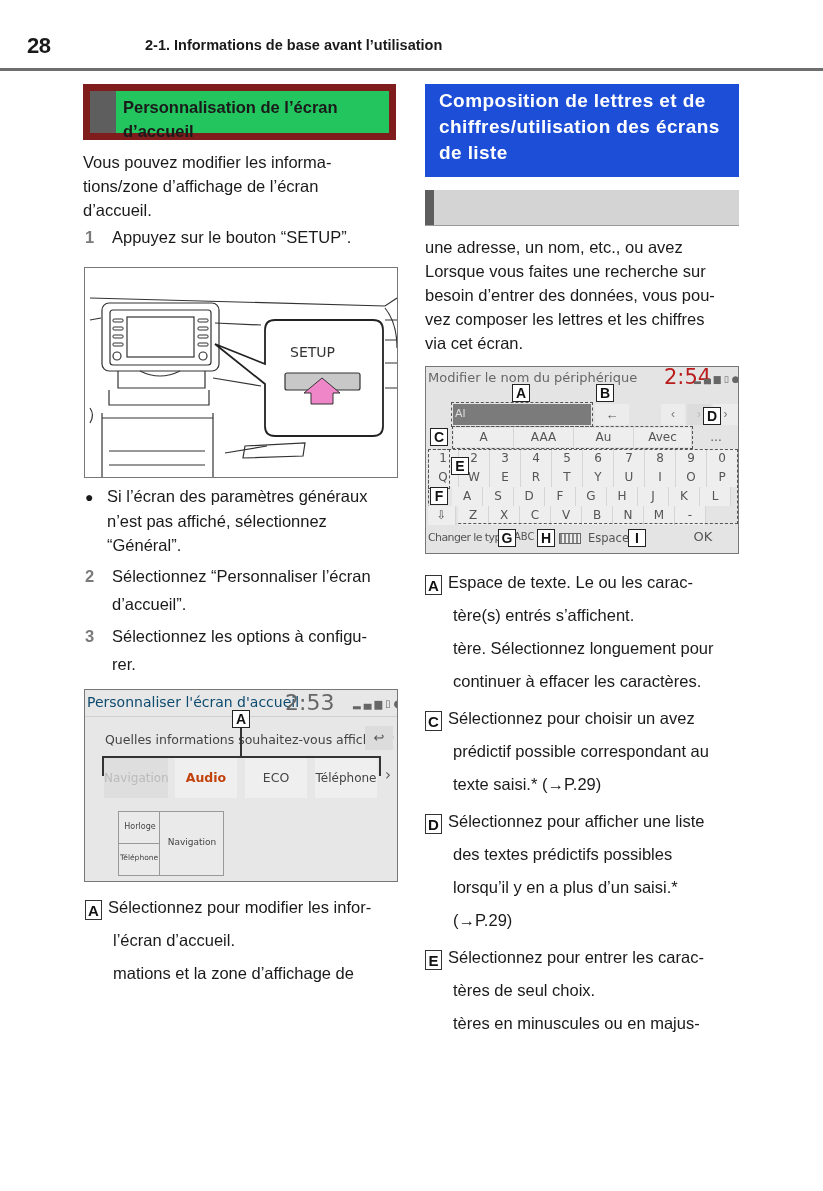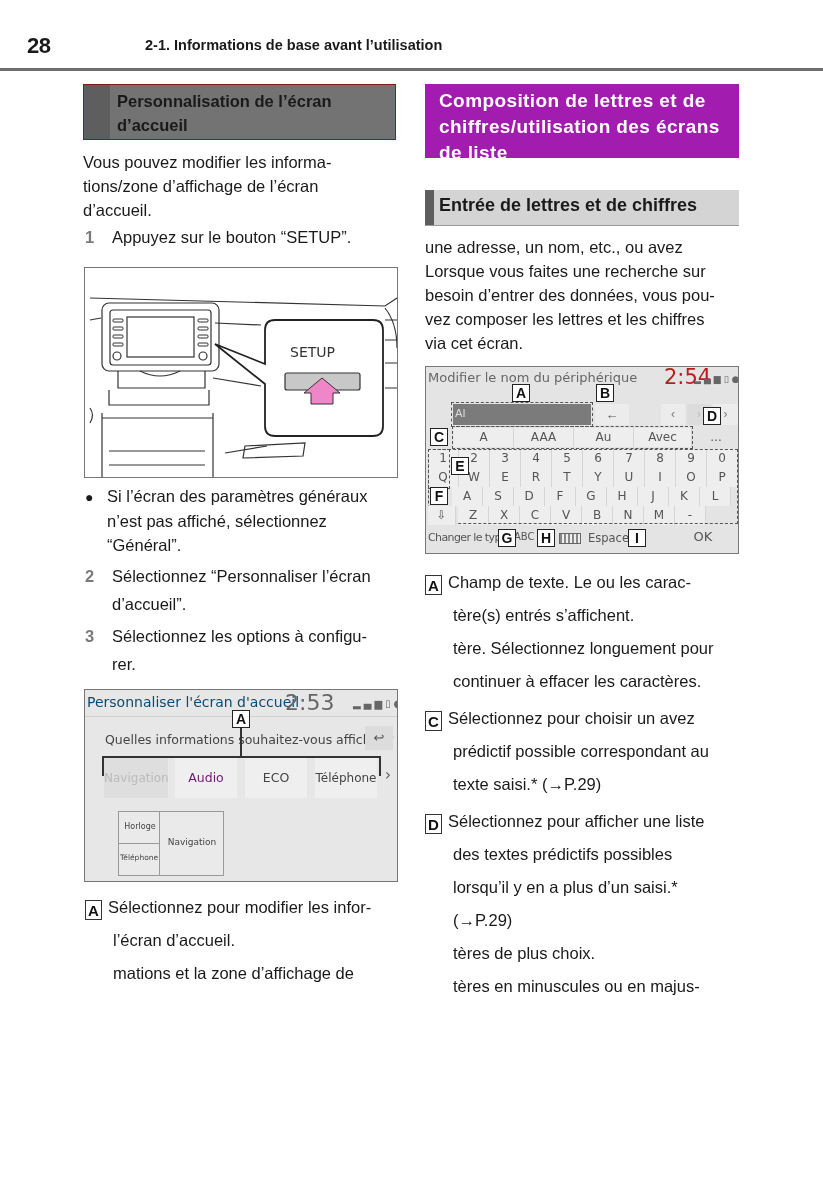--- a/index.html
+++ b/index.html
@@ -11,26 +11,26 @@
   .page-num { left:27px; top:33px; font-size:22px; font-weight:bold; font-family:"Liberation Sans", sans-serif; letter-spacing:-0.5px; }
   .chapter { left:145px; top:37px; font-size:14.5px; font-weight:bold; }
   .header-rule { left:0; top:68px; width:823px; height:3px; background:#6e6e6e; }
 
   
   .txt { font-size:16.5px; line-height:24px; }
   .step-num { font-weight:bold; color:#7a7a7a; font-size:16.5px; display:inline-block; width:27px; }
   .bullet { display:inline-block; width:22px; font-size:14px; }
 
   
-  .h-box-left { left:83px; top:84px; width:313px; height:56px; border:1px solid #7f1d1d; box-sizing:border-box; background:#737373; }
+  .h-box-left { left:83px; top:84px; width:313px; height:56px; border:7px solid #7f1d1d; box-sizing:border-box; background:#22c55e; }
   .h-box-left .bar { position:absolute; left:0; top:0; bottom:0; width:26px; background:#5e5e5e; }
   .h-box-left .t { position:absolute; left:33px; top:4px; width:270px; font-size:16.5px; font-weight:bold; line-height:24px; }
 
   
-  .h-big { left:425px; top:84px; width:314px; height:74px; background:#a21caf; color:#fff; }
+  .h-big { left:425px; top:84px; width:314px; height:93px; background:#1d4ed8; color:#fff; }
   .h-big .t { position:absolute; left:14px; top:4px; width:295px; font-size:19px; font-weight:bold; line-height:26px; letter-spacing:0.4px; }
 
   
   .h-sub { left:425px; top:190px; width:314px; height:36px; background:#d4d4d4; border-bottom:1px solid #999; box-sizing:border-box; }
   .h-sub .bar { position:absolute; left:0; top:0; bottom:0; width:9px; background:#5e5e5e; }
   .h-sub .t { position:absolute; left:14px; top:5px; font-size:18px; font-weight:bold; }
 
   
   .figure { border:1px solid #777; box-sizing:border-box; background:#fff; overflow:hidden; }
   .screen { border:1px solid #777; box-sizing:border-box; background:#e7e7e7; overflow:hidden; }
@@ -140,21 +140,21 @@
   <div class="abs st" style="left:20px;top:42px;font-size:12.5px;color:#444;">Quelles informations souhaitez-vous afficher ?</div>
   <div class="abs" style="left:280px;top:36px;width:28px;height:24px;background:#dcdcdc;text-align:center;font-size:13px;line-height:24px;color:#555;"><span>↩</span></div>
 
   <div class="abs" style="left:17px;top:66px;width:278px;height:1.5px;background:#333;"></div>
   <div class="abs" style="left:17px;top:66px;width:1.5px;height:20px;background:#333;"></div>
   <div class="abs" style="left:294px;top:66px;width:1.5px;height:20px;background:#333;"></div>
   <div class="abs" style="left:155px;top:36px;width:1.5px;height:30px;background:#333;"></div>
   <div class="cl-screen" style="left:147px;top:20px;">A</div>
 
   <div class="abs st" style="left:19px;top:68px;width:64px;height:40px;background:#dedede;text-align:center;line-height:40px;font-size:12px;color:#bbb;">Navigation</div>
-  <div class="abs st" style="left:90px;top:68px;width:62px;height:40px;background:#efefef;text-align:center;line-height:40px;font-size:12.5px;color:#701a75;">Audio</div>
+  <div class="abs st" style="left:90px;top:68px;width:62px;height:40px;background:#efefef;text-align:center;line-height:40px;font-size:12.5px;color:#c2410c;font-weight:bold;">Audio</div>
   <div class="abs st" style="left:160px;top:68px;width:62px;height:40px;background:#efefef;text-align:center;line-height:40px;font-size:12.5px;color:#444;">ECO</div>
   <div class="abs st" style="left:230px;top:68px;width:62px;height:40px;background:#efefef;text-align:center;line-height:40px;font-size:12px;color:#444;">Téléphone</div>
   <div class="abs st" style="left:300px;top:76px;font-size:15px;color:#555;">›</div>
 
   <div class="abs" style="left:33px;top:121px;width:104px;height:63px;border:1px solid #999;background:#eaeaea;">
     <div class="abs" style="left:0;top:0;width:40px;height:63px;border-right:1px solid #999;"></div>
     <div class="abs" style="left:0;top:31px;width:40px;height:1px;background:#999;"></div>
     <div class="abs st" style="left:3px;top:10px;width:36px;text-align:center;font-size:8px;color:#444;">Horloge</div>
     <div class="abs st" style="left:1px;top:41px;width:38px;text-align:center;font-size:7.5px;color:#444;">Téléphone</div>
     <div class="abs st" style="left:42px;top:25px;width:62px;text-align:center;font-size:9px;color:#444;">Navigation</div>
@@ -166,21 +166,20 @@
   <div class="cont">l’écran d’accueil.</div>
   <div class="cont">mations et la zone d’affichage de</div>
 </div>
 
 <div class="abs h-big">
   <div class="t">Composition de lettres et de chiffres/utilisation des écrans de liste</div>
 </div>
 
 <div class="abs h-sub">
   <div class="bar"></div>
-  <div class="t">Entrée de lettres et de chiffres</div>
 </div>
 
 <div class="abs txt" style="left:425px;top:235px;width:320px;">
   <div>une adresse, un nom, etc., ou avez</div>
   <div>Lorsque vous faites une recherche sur</div>
   <div>besoin d’entrer des données, vous pou-</div>
   <div>vez composer les lettres et les chiffres</div>
   <div>via cet écran.</div>
 </div>
 
@@ -268,31 +267,32 @@
   <div class="cl-screen" style="left:4px;top:61px;">C</div>
   <div class="cl-screen" style="left:277px;top:40px;">D</div>
   <div class="cl-screen" style="left:25px;top:90px;">E</div>
   <div class="cl-screen" style="left:4px;top:120px;">F</div>
   <div class="cl-screen" style="left:72px;top:162px;">G</div>
   <div class="cl-screen" style="left:111px;top:162px;">H</div>
   <div class="cl-screen" style="left:202px;top:162px;">I</div>
 </div>
 
 <div class="abs desc" style="left:425px;top:566px;width:320px;">
-  <div><span class="cl">A</span><span>Champ de texte. Le ou les carac-</span></div>
+  <div><span class="cl">A</span><span>Espace de texte. Le ou les carac-</span></div>
   <div class="cont">tère(s) entrés s’affichent.</div>
 
   <div class="cont">tère. Sélectionnez longuement pour</div>
   <div class="cont">continuer à effacer les caractères.</div>
 
   <div style="margin-top:4px;"><span class="cl">C</span><span>Sélectionnez pour choisir un avez</span></div>
   <div class="cont">prédictif possible correspondant au</div>
   <div class="cont">texte saisi.* (→P.29)</div>
 
   <div style="margin-top:4px;"><span class="cl">D</span><span>Sélectionnez pour afficher une liste</span></div>
   <div class="cont">des textes prédictifs possibles</div>
   <div class="cont">lorsqu’il y en a plus d’un saisi.*</div>
   <div class="cont">(→P.29)</div>
 
-  <div class="cont">tères de plus choix.</div>
+  <div style="margin-top:4px;"><span class="cl">E</span><span>Sélectionnez pour entrer les carac-</span></div>
+  <div class="cont">tères de seul choix.</div>
 
   <div class="cont">tères en minuscules ou en majus-</div>
 </div>
 
 </body></html>

